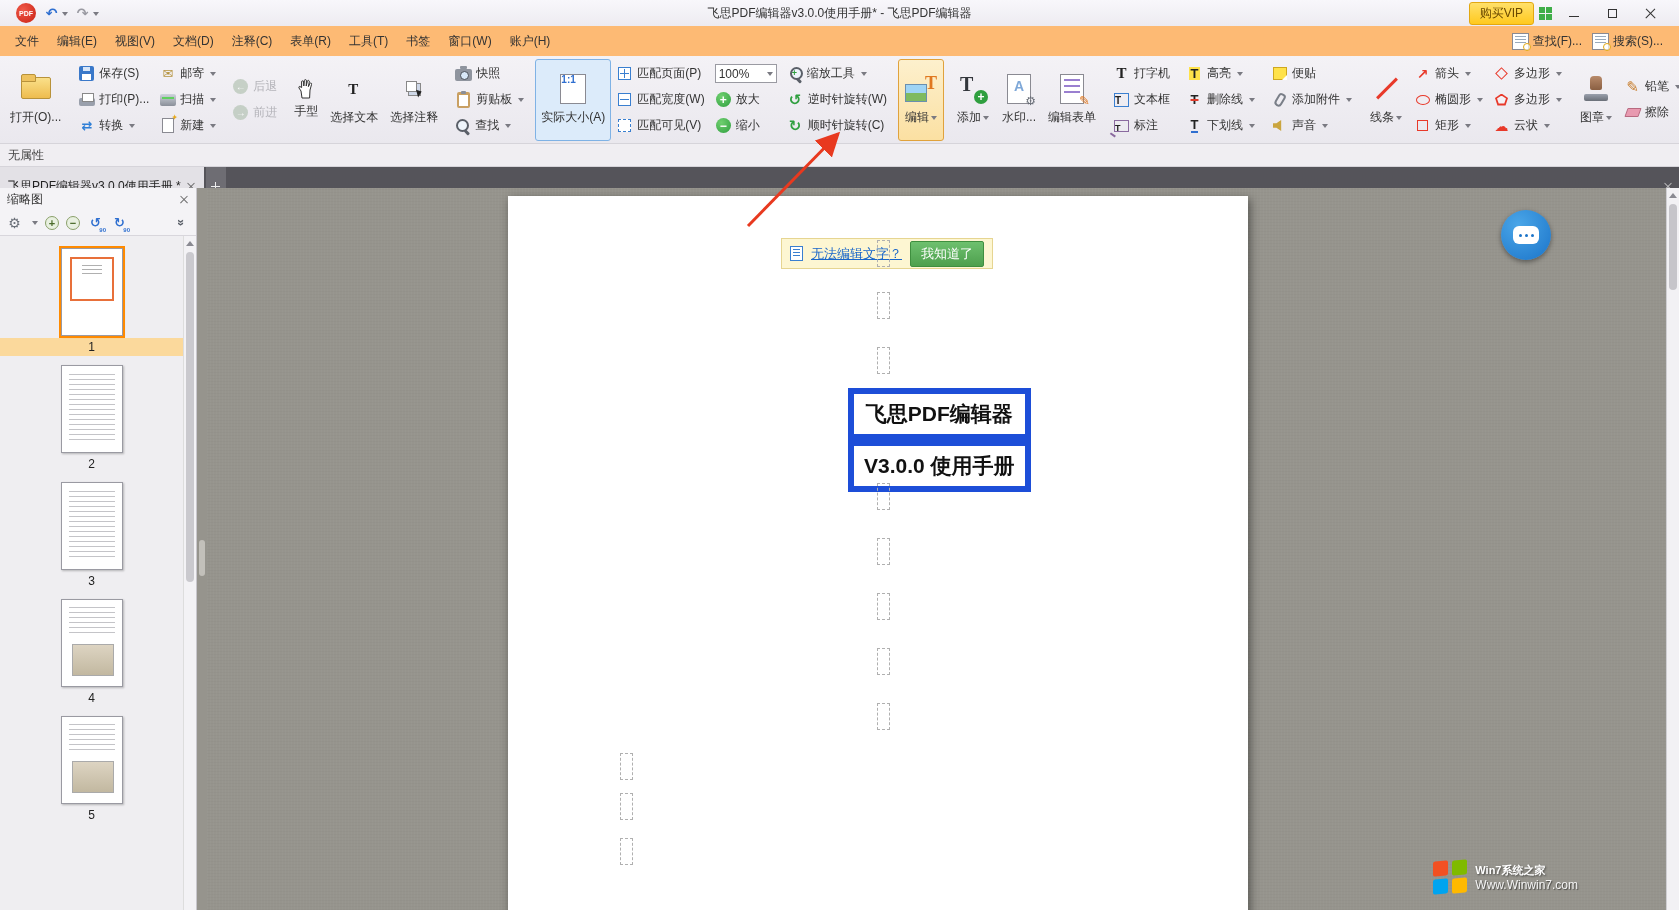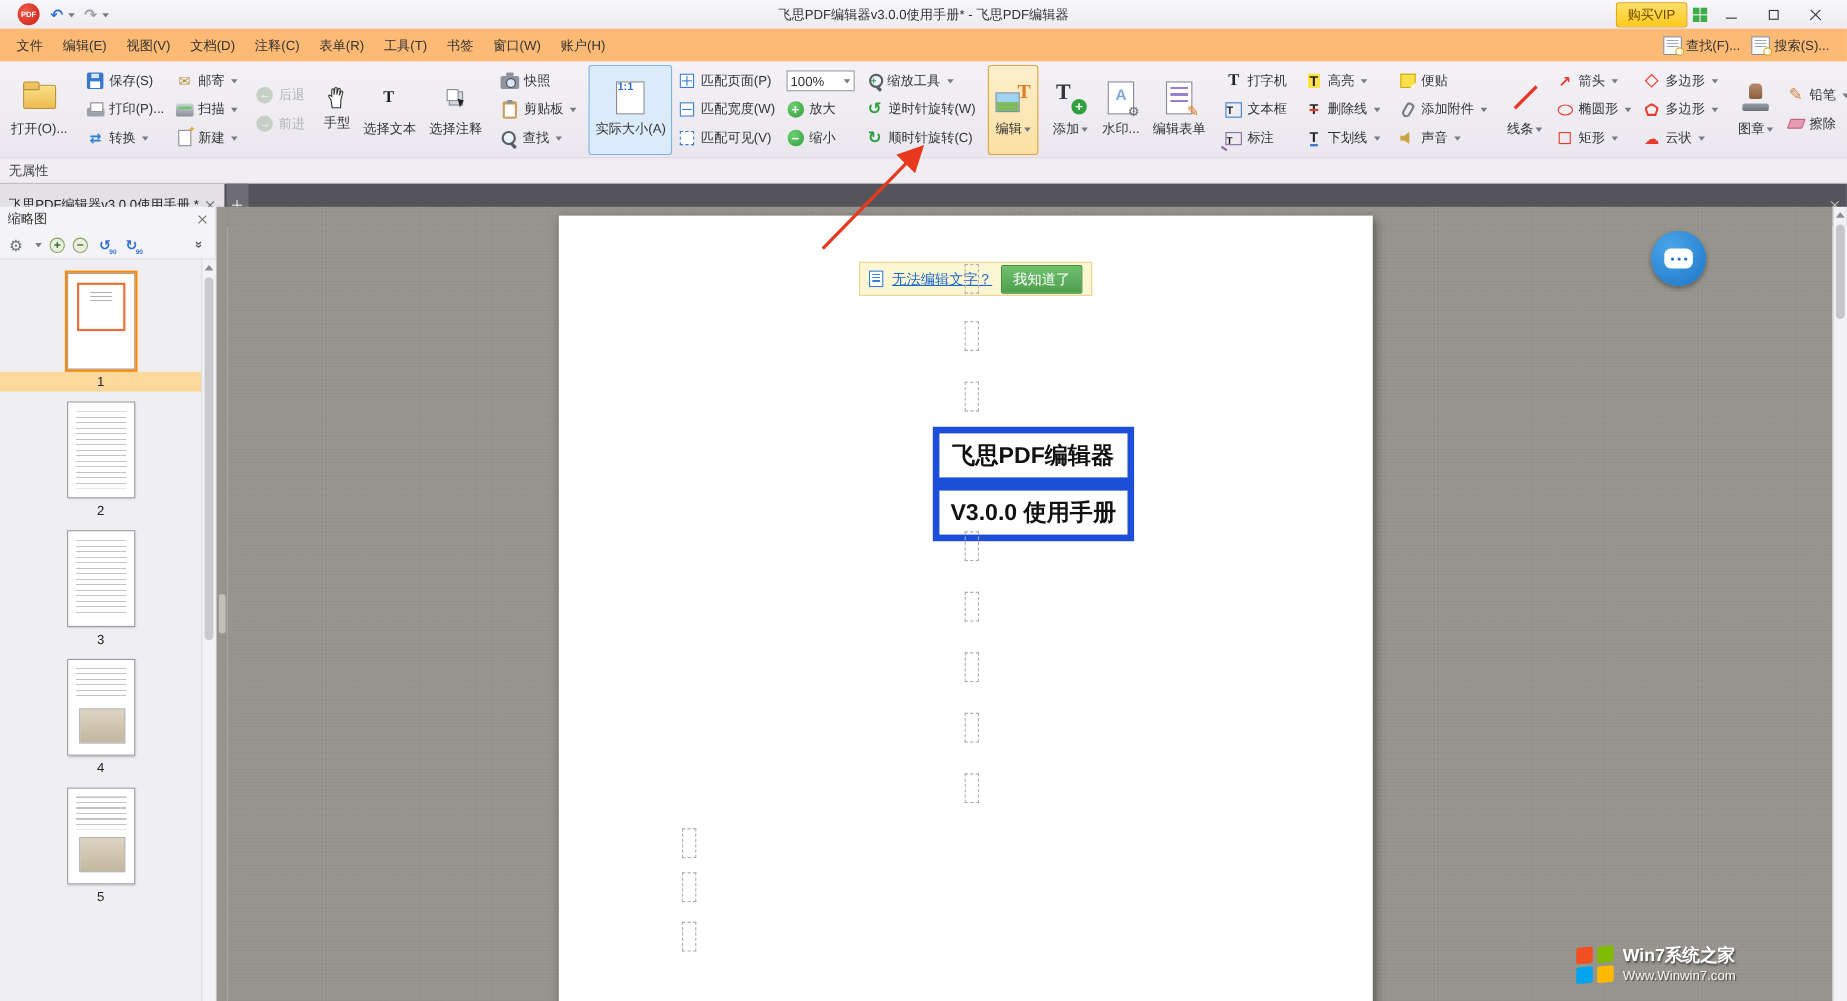--- a/index.html
+++ b/index.html
@@ -257,21 +257,21 @@
   .chat-dot { width:3px; height:3px; border-radius:50%; background:#1b74c9; }
 
   .watermark { position:absolute; display:flex; align-items:center; gap:8px; z-index:50; }
   .winflag { position:relative; width:34px; height:34px; }
   .winflag span { position:absolute; width:15px; height:15px; border-radius:2px; }
   .wf-r { left:0; top:1px; background:#f25022; transform:skewY(-6deg); }
   .wf-g { right:0; top:0; background:#7fba00; transform:skewY(-6deg); }
   .wf-b { left:0; bottom:0; background:#00a4ef; transform:skewY(-6deg); }
   .wf-y { right:0; bottom:1px; background:#ffb900; transform:skewY(-6deg); }
   .wm-text { display:flex; flex-direction:column; }
-  .wm-name { font-size:16px; font-weight:bold; color:#fff; text-shadow:1px 1px 2px rgba(0,0,0,.5); }
+  .wm-name { font-size:11px; font-weight:bold; color:#fff; text-shadow:1px 1px 2px rgba(0,0,0,.5); }
   .wm-url { font-size:12px; color:#f4f4f4; text-shadow:1px 1px 1px rgba(0,0,0,.5); }
 
   .main-scroll { width:13px; background:#f2f1f4; border-left:1px solid #d0cfd3; position:relative; }
   .main-scroll .sb-thumb { position:absolute; left:2px; right:2px; top:16px; height:86px; background:#c6c5ca; border-radius:4px; }
 </style>
 </head>
 <body>
 
 <div id="app">
 

